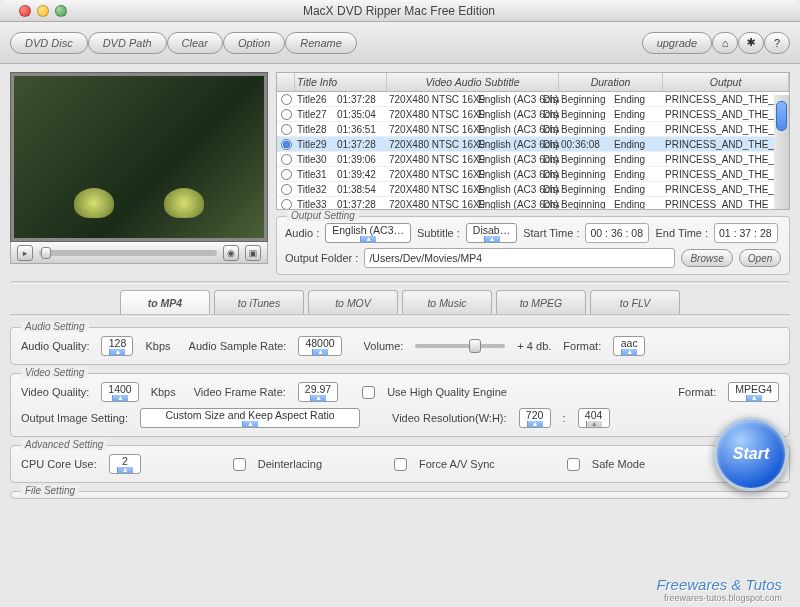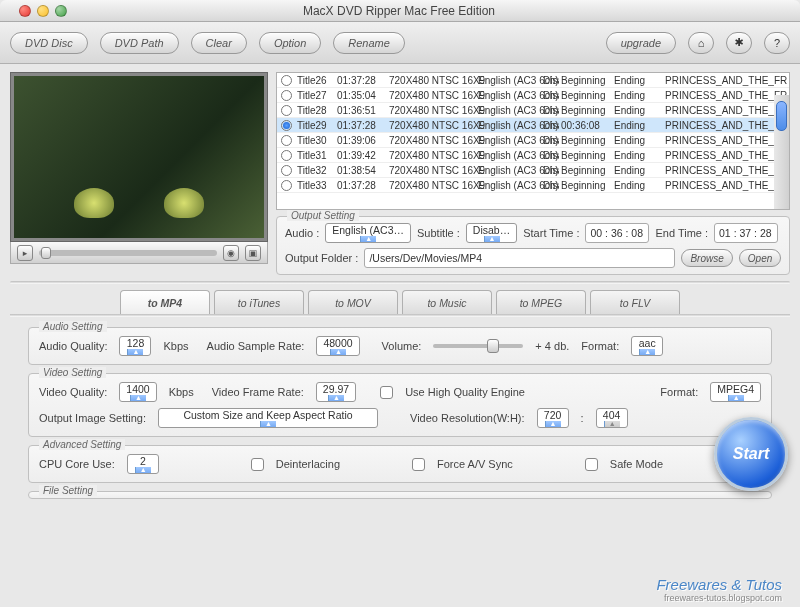--- a/index.html
+++ b/index.html
@@ -6,21 +6,21 @@
 body { background: #e8e8e8; width: 800px; height: 607px; overflow: hidden; font-size: 11px; color: #333; }
 
 .titlebar { height: 22px; background: linear-gradient(#f6f6f6, #d8d8d8); border-bottom: 1px solid #aaa; display: flex; align-items: center; padding: 0 19px; border-radius: 6px 6px 0 0; }
 .traffic { display: flex; gap: 6px; }
 .traffic span { width: 12px; height: 12px; border-radius: 50%; border: 1px solid rgba(0,0,0,.25); }
 .tr-close { background: radial-gradient(circle at 30% 30%, #ff8a80, #e53935); }
 .tr-min { background: radial-gradient(circle at 30% 30%, #ffe082, #fbc02d); }
 .tr-max { background: radial-gradient(circle at 30% 30%, #a5d6a7, #43a047); }
 .titlebar .title { flex: 1; text-align: center; font-size: 12px; color: #444; }
 
-.toolbar { height: 42px; background: linear-gradient(#f0f0f0, #d8d8d8); border-bottom: 1px solid #b0b0b0; display: flex; align-items: center; padding: 0 10px; gap: 12px; }
+.toolbar { height: 42px; background: linear-gradient(#f0f0f0, #d8d8d8); border-bottom: 1px solid #b0b0b0; display: flex; align-items: center; padding: 0 10px; gap: 0; }
 .pill-btn { height: 22px; padding: 0 14px; border-radius: 11px; background: linear-gradient(#fdfdfd, #d5d5d5); border: 1px solid #999; font-size: 11px; font-style: italic; color: #555; display: flex; align-items: center; cursor: pointer; box-shadow: 0 1px 0 rgba(255,255,255,.6) inset; }
 .toolbar .spacer { flex: 1; }
 .icon-btn { width: 26px; height: 22px; border-radius: 11px; background: linear-gradient(#fdfdfd, #d5d5d5); border: 1px solid #999; display: flex; align-items: center; justify-content: center; cursor: pointer; }
 
 .main-row { display: flex; padding: 8px 10px 4px; gap: 8px; }
 .preview-col { width: 258px; }
 .preview-frame { width: 258px; height: 170px; background: #888; border: 1px solid #666; padding: 3px; }
 .preview-img { width: 100%; height: 100%; background: linear-gradient(135deg,#3d5230,#1a2a18 60%,#4a6035); position: relative; overflow: hidden; }
 .preview-img::before { content:""; position:absolute; width: 40px; height: 30px; background: radial-gradient(circle,#d8e070,#6a7a30); border-radius: 50% 50% 40% 40%; bottom: 20px; left: 60px; }
 .preview-img::after { content:""; position:absolute; width: 40px; height: 30px; background: radial-gradient(circle,#d8e070,#6a7a30); border-radius: 50% 50% 40% 40%; bottom: 20px; right: 60px; }
@@ -69,21 +69,21 @@
 .text-in { height: 20px; border: 1px solid #aaa; border-radius: 3px; background: #fff; padding: 0 4px; font-size: 10.5px; display: flex; align-items: center; }
 .small-btn { height: 18px; padding: 0 8px; border-radius: 9px; background: linear-gradient(#fdfdfd,#d5d5d5); border: 1px solid #999; font-size: 10px; font-style: italic; color: #555; display: flex; align-items: center; cursor: pointer; }
 
 .sep-line { height: 3px; background: linear-gradient(#bbb,#fff); margin: 2px 10px; border-radius: 2px;}
 
 .tabs-row { display: flex; justify-content: center; gap: 0; padding: 4px 0 0; }
 .tab { width: 90px; height: 24px; background: linear-gradient(#f5f5f5,#dcdcdc); border: 1px solid #b0b0b0; border-bottom: none; border-radius: 4px 4px 0 0; display: flex; align-items: center; justify-content: center; font-size: 10.5px; font-style: italic; color: #555; margin: 0 2px; cursor: pointer; }
 .tab.active { background: linear-gradient(#fff,#eee); font-weight: bold; }
 .tabs-underline { height: 3px; background: linear-gradient(#bbb,#fff); margin: 0 10px; }
 
-.settings-area { padding: 2px 28px; position: relative; }
+.settings-area { padding: 2px 10px; position: relative; }
 .settings-area .group-box { margin-top: 8px; padding: 8px 10px; }
 .row { display: flex; align-items: center; gap: 12px; font-size: 11px; flex-wrap: wrap; }
 .row + .row { margin-top: 6px; }
 .lbl { color: #444; }
 .slider { width: 90px; height: 4px; background: #bbb; border-radius: 2px; position: relative; }
 .slider .sknob { position: absolute; top: -5px; left: 60%; width: 12px; height: 14px; background: linear-gradient(#fff,#ccc); border: 1px solid #888; border-radius: 3px; }
 .checkbox { width: 13px; height: 13px; border: 1px solid #888; border-radius: 3px; background: #fff; }
 
 .start-btn { position: absolute; right: 12px; bottom: 10px; width: 74px; height: 74px; border-radius: 50%; background: radial-gradient(circle at 35% 30%, #a8d0ff, #1c5fd8 70%, #0b3a90); border: 3px solid #bcd; display: flex; align-items: center; justify-content: center; color: #fff; font-weight: bold; font-style: italic; font-size: 16px; box-shadow: 0 3px 8px rgba(0,0,0,.4), inset 0 2px 4px rgba(255,255,255,.5); cursor: pointer; }
 
@@ -126,20 +126,27 @@
       <div class="track">
           <div class="knob"></div>
         </div>
       <div class="mini-icon">◉</div>
       <div class="mini-icon">▣</div>
     </div>
   </div>
 
   <div class="table-col">
     <div class="table-wrap">
+      <div class="thead">
+        <div class="col-radio"></div>
+        <div class="col-title">Title Info</div>
+        <div class="col-vas">Video Audio Subtitle</div>
+        <div class="col-dur">Duration</div>
+        <div class="col-out">Output</div>
+      </div>
       <div class="tbody" id="tbody">
           <div class="trow">
             <div class="col-radio">
               <div class="radio-dot"></div>
             </div>
             <div class="cell-title">
               <span class="tname">Title26</span>
               <span class="tdur">01:37:28</span>
             </div>
             <div class="cell-vas">

